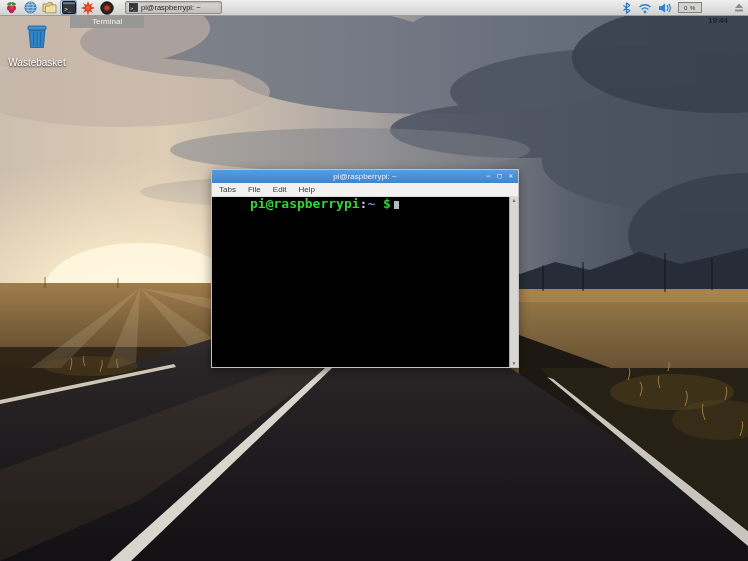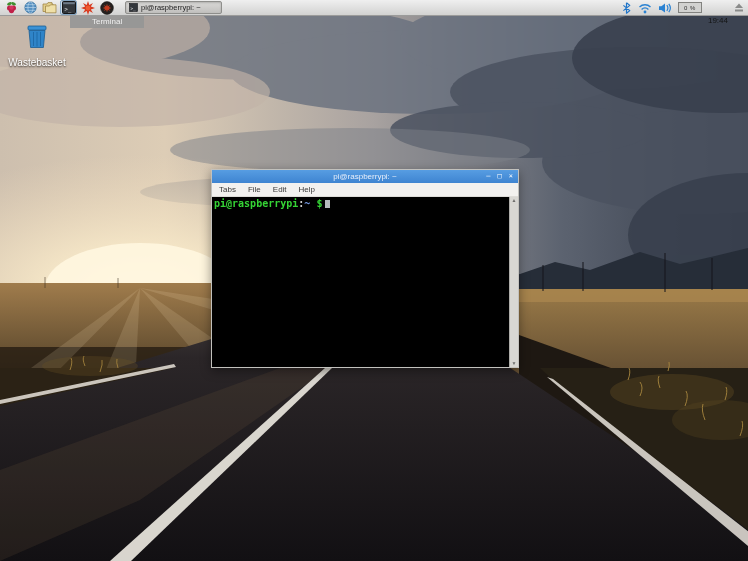--- a/index.html
+++ b/index.html
@@ -39,21 +39,21 @@
     display:flex; flex-direction:column; }
   .titlebar { height:13px; flex:0 0 13px; background:linear-gradient(#579de2,#3e84d1);
     display:flex; align-items:center; position:relative; }
   .win-title { flex:1; text-align:center; font-size:8px; color:#e6eefa; }
   .win-controls { position:absolute; right:5px; top:0; height:13px; display:flex; align-items:center; gap:7px; }
   .win-btn { font-size:7px; color:#fff; line-height:13px; font-family:"DejaVu Sans Mono",monospace; }
   .menubar { height:14px; flex:0 0 14px; background:#f2f1ef; border-bottom:1px solid #dddcd8;
     display:flex; align-items:center; gap:12px; padding-left:7px; font-size:8px; color:#3a3a3a; }
   .term-body { flex:1; background:#000; display:flex; overflow:hidden; }
   .term-text { flex:1; padding:2px 0 0 2px; font-family:"DejaVu Sans Mono",monospace;
-    font-size:10px; font-weight:bold; line-height:9px; color:#c8c8c8; white-space:pre; }
+    font-size:13px; font-weight:bold; line-height:9px; color:#c8c8c8; white-space:pre;margin-left:36px; }
   .c-green { color:#35d435; }
   .c-sep   { color:#c8c8c8; }
   .c-blue  { color:#6f92d8; }
   .cursor { display:inline-block; width:5px; height:8px; background:#b5bbbd; vertical-align:-1px; margin-left:3px; }
   .scrollbar { flex:0 0 9px; background:#d8d7d3; border-left:1px solid #aeada9;
     display:flex; flex-direction:column; justify-content:space-between; align-items:center; padding:1px 0; }
   .sb-arrow { font-size:5px; color:#6f6f6d; line-height:5px; }
 </style>
 </head>
 <body>

